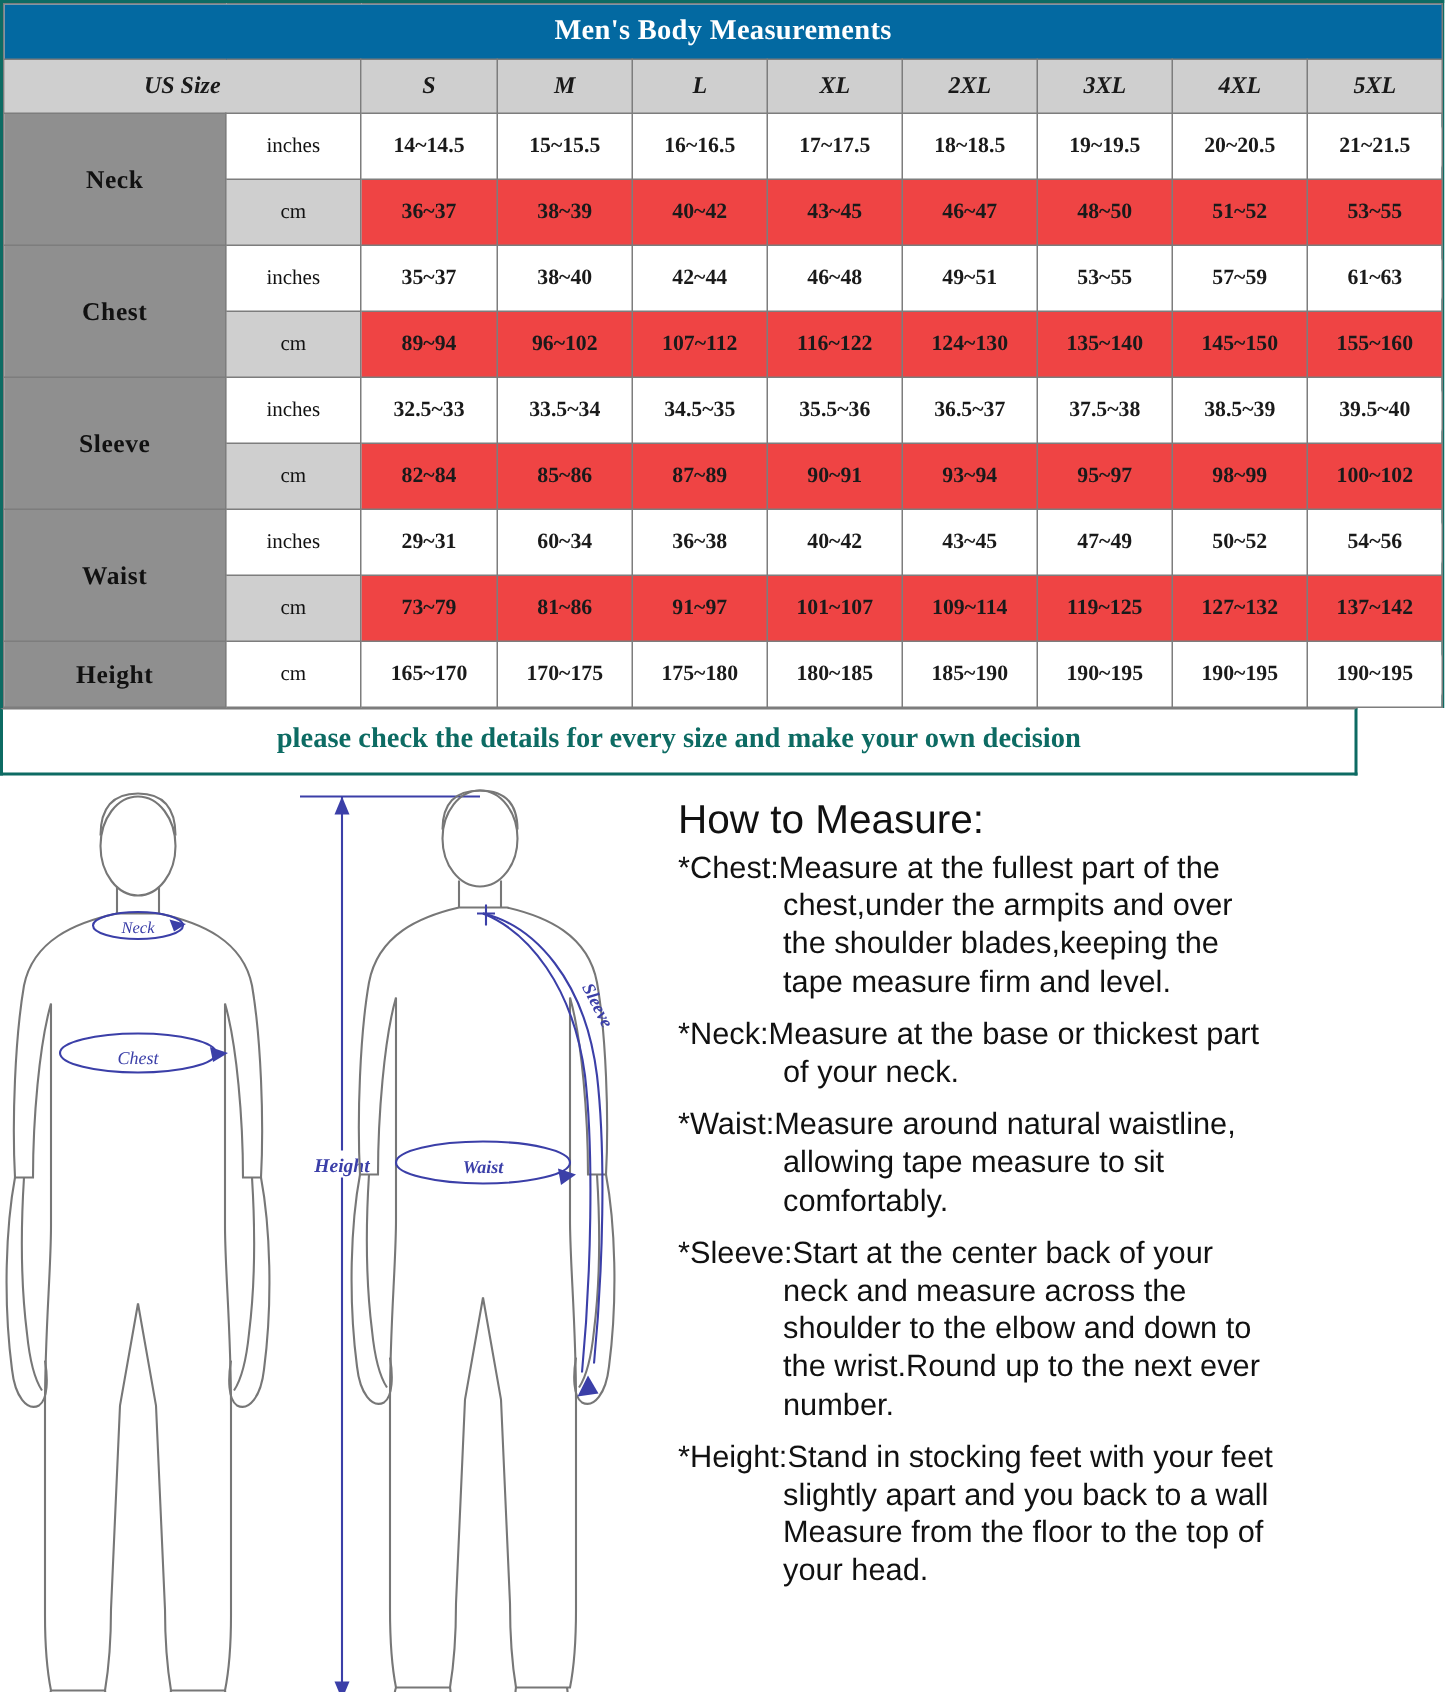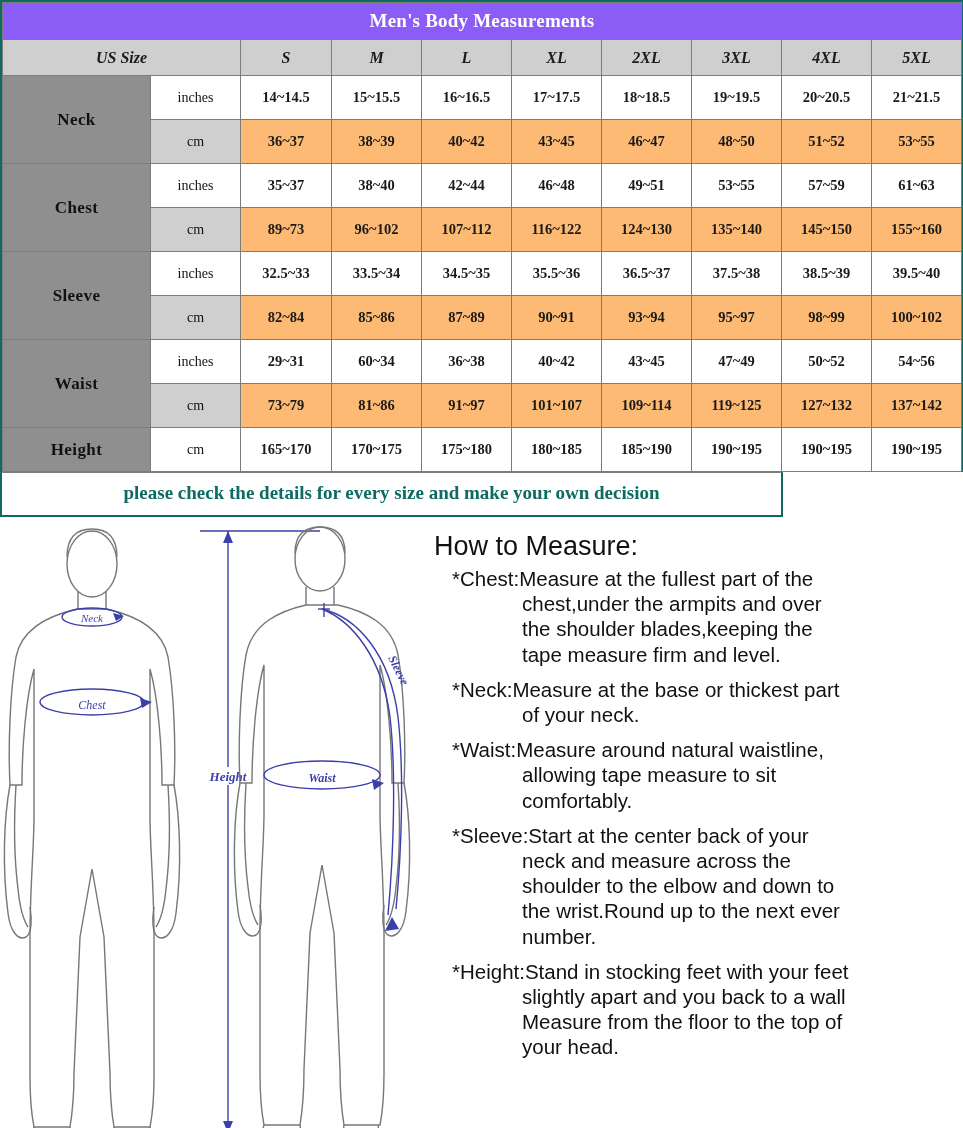--- a/index.html
+++ b/index.html
@@ -32,21 +32,21 @@
     width: 100%;
     table-layout: fixed;
   }
   table.sizechart td, table.sizechart th {
     border: 1px solid #7d7d7d;
     text-align: center;
     vertical-align: middle;
     font-family: "Liberation Serif", serif;
   }
   .title-row td {
-    background: #8b5cf6;
+    background: #0369a1;
     color: #ffffff;
     font-size: 19px;
     font-weight: bold;
     height: 34px;
     border: 1px solid #0d6b63;
     letter-spacing: 0.2px;
   }
   .head-row td {
     background: #cfcfcf;
     color: #1a1a1a;
@@ -69,24 +69,24 @@
     font-size: 14px;
     width: 90px;
   }
   .datacell {
     font-size: 14.5px;
     font-weight: bold;
     color: #1a1a1a;
     height: 41px;
   }
   .row-white .datacell { background: #ffffff; border-radius: 14px; }
-  .row-gray .datacell { background: #fdba74; }
+  .row-gray .datacell { background: #ef4444; }
   .row-gray .unitcell { background: #cfcfcf; }
   .footnote {
-    width: 783px;
+    width: 905px;
     box-sizing: border-box;
     border: 2px solid #0d6b63;
     border-top: 1px solid #7d7d7d;
     text-align: center;
     color: #0d6b63;
     font-weight: bold;
     font-size: 19px;
     padding: 9px 0 11px 0;
     font-family: "Liberation Serif", serif;
   }
@@ -107,21 +107,21 @@
     width: 543px;
     height: 630px;
     position: relative;
     padding: 8px 6px 0 10px;
     box-sizing: border-box;
     font-family: "Liberation Sans", sans-serif;
   }
   .howto-title {
     font-size: 27px;
     color: #111;
-    margin: 6px 0 4px 4px;
+    margin: 6px 0 4px 22px;
     font-family: "Liberation Sans", sans-serif;
   }
   .howto-item {
     font-size: 20.5px;
     line-height: 1.23;
     color: #111;
     margin: 0 0 10px 0;
     padding-left: 22px;
     text-indent: 0;
   }
@@ -204,21 +204,21 @@
           <td class="datacell">38~40</td>
           <td class="datacell">42~44</td>
           <td class="datacell">46~48</td>
           <td class="datacell">49~51</td>
           <td class="datacell">53~55</td>
           <td class="datacell">57~59</td>
           <td class="datacell">61~63</td>
         </tr>
         <tr class="row-gray">
           <td class="unitcell">cm</td>
-          <td class="datacell">89~73</td>
+          <td class="datacell">89~94</td>
           <td class="datacell">96~102</td>
           <td class="datacell">107~112</td>
           <td class="datacell">116~122</td>
           <td class="datacell">124~130</td>
           <td class="datacell">135~140</td>
           <td class="datacell">145~150</td>
           <td class="datacell">155~160</td>
         </tr>
 
         <tr class="row-white">

